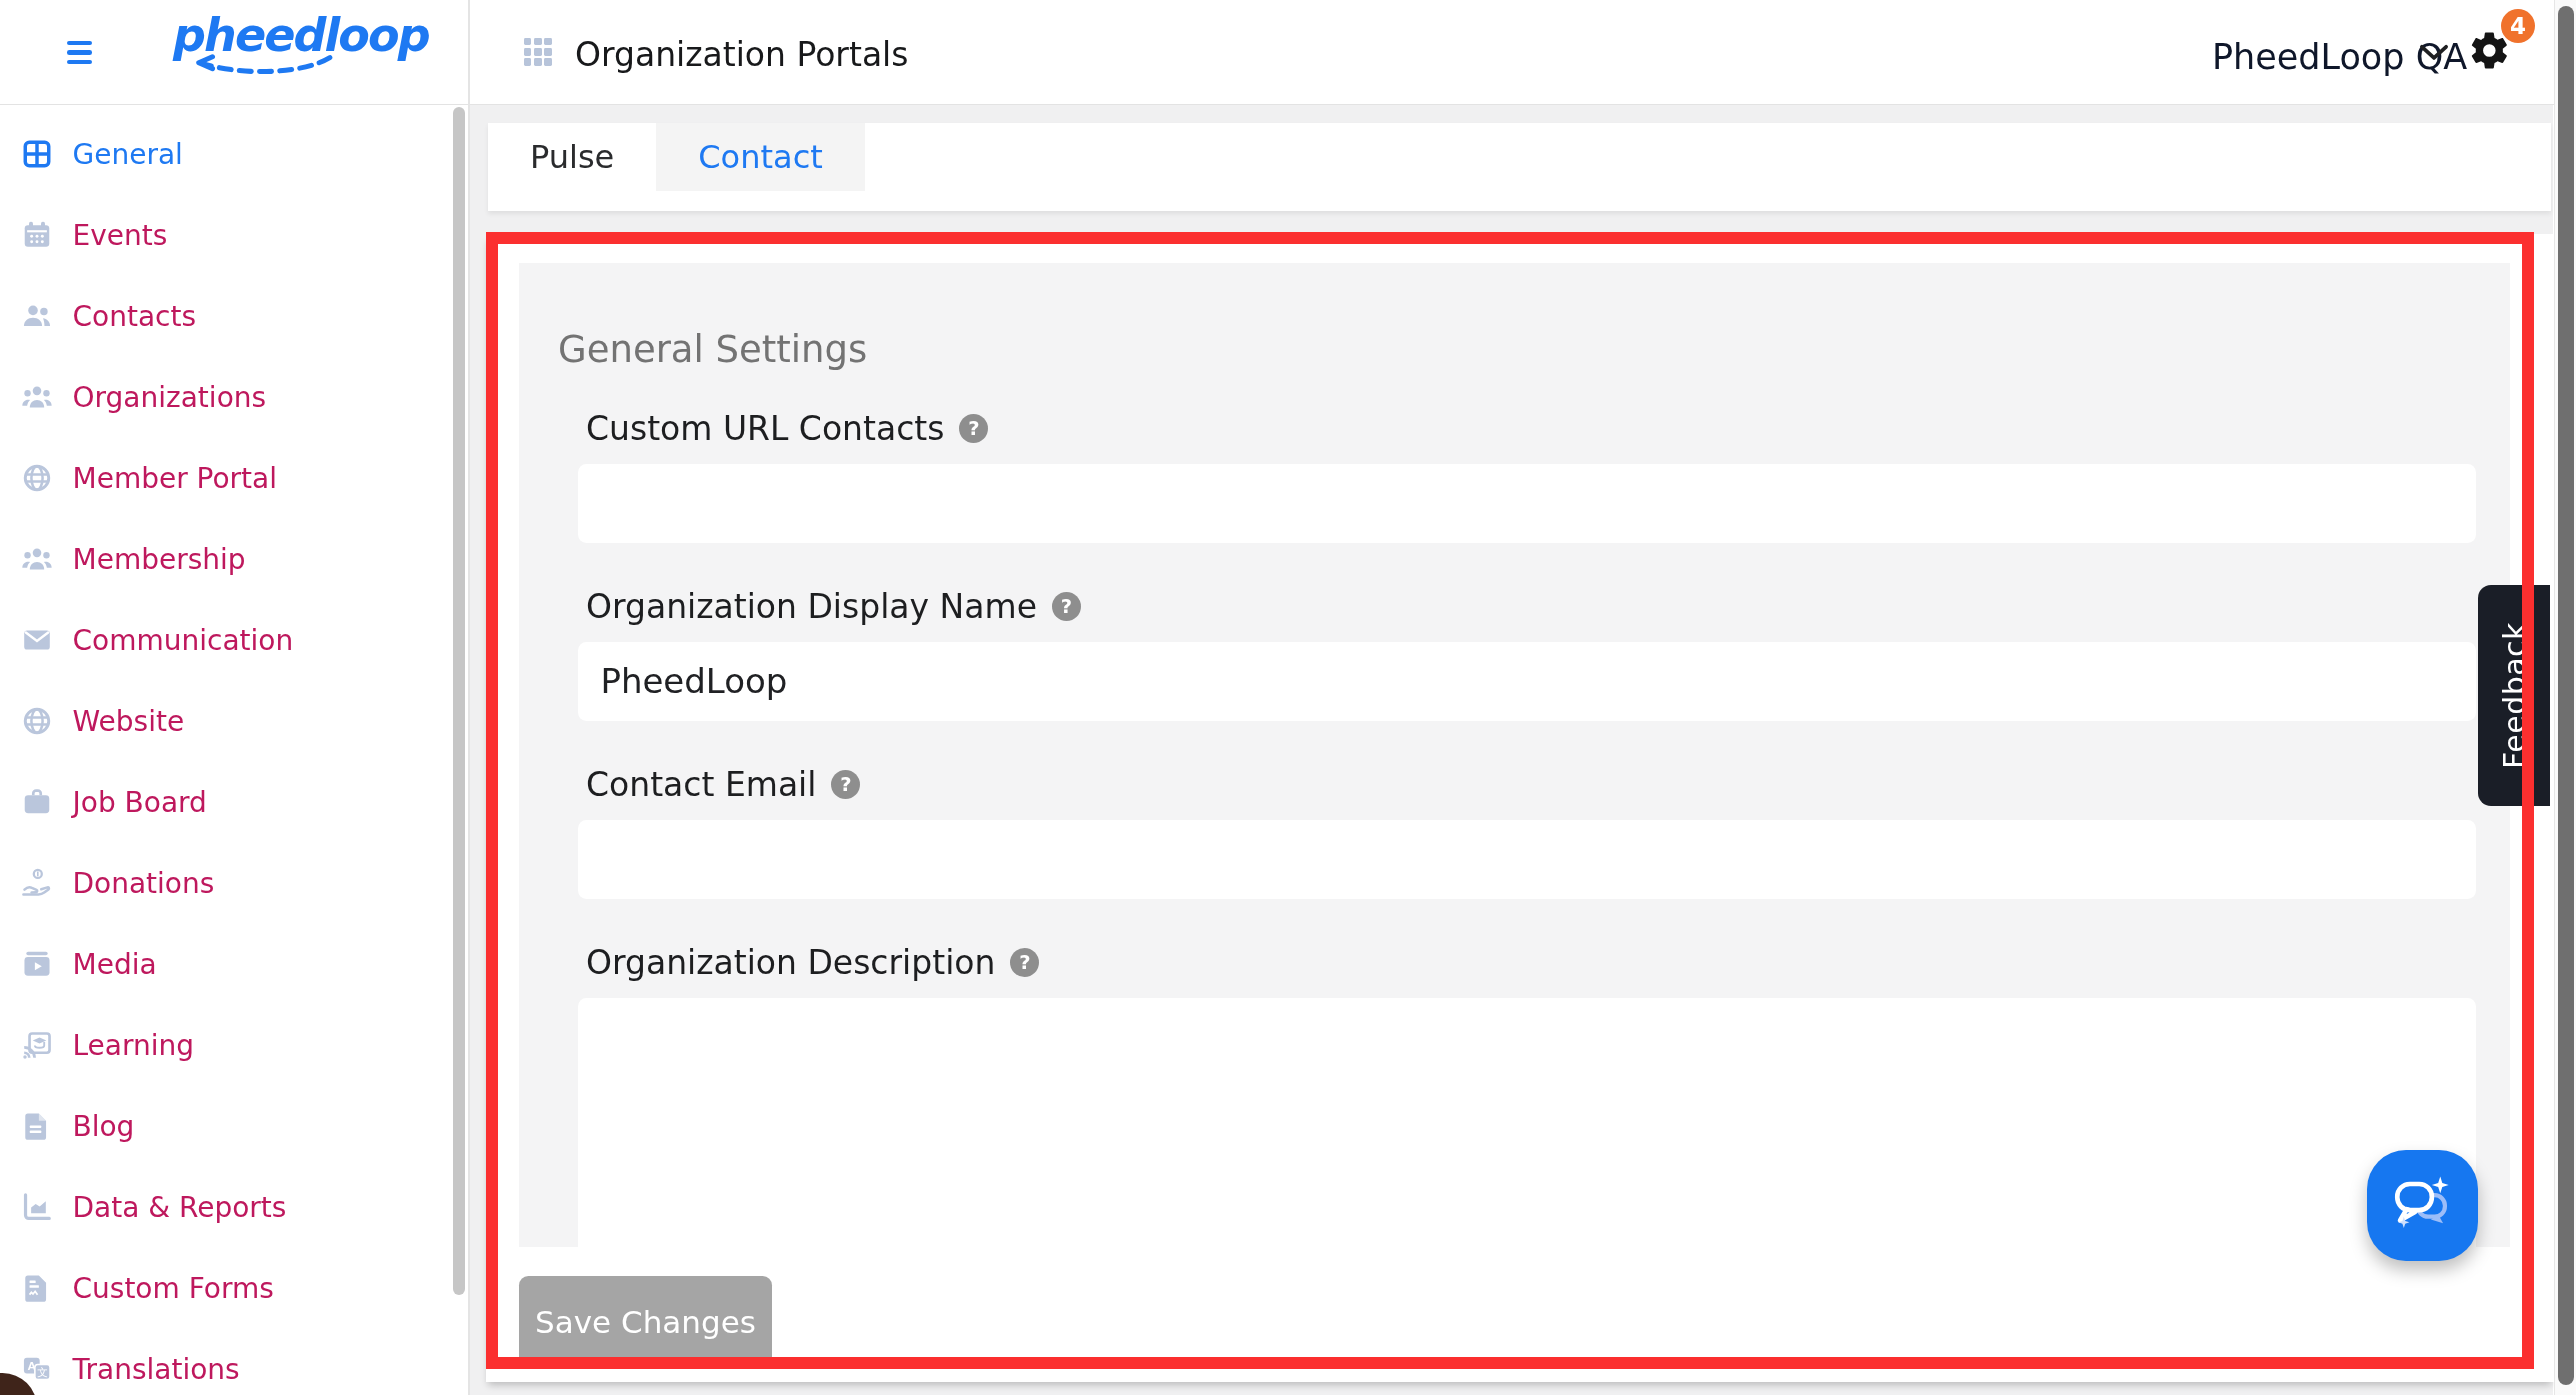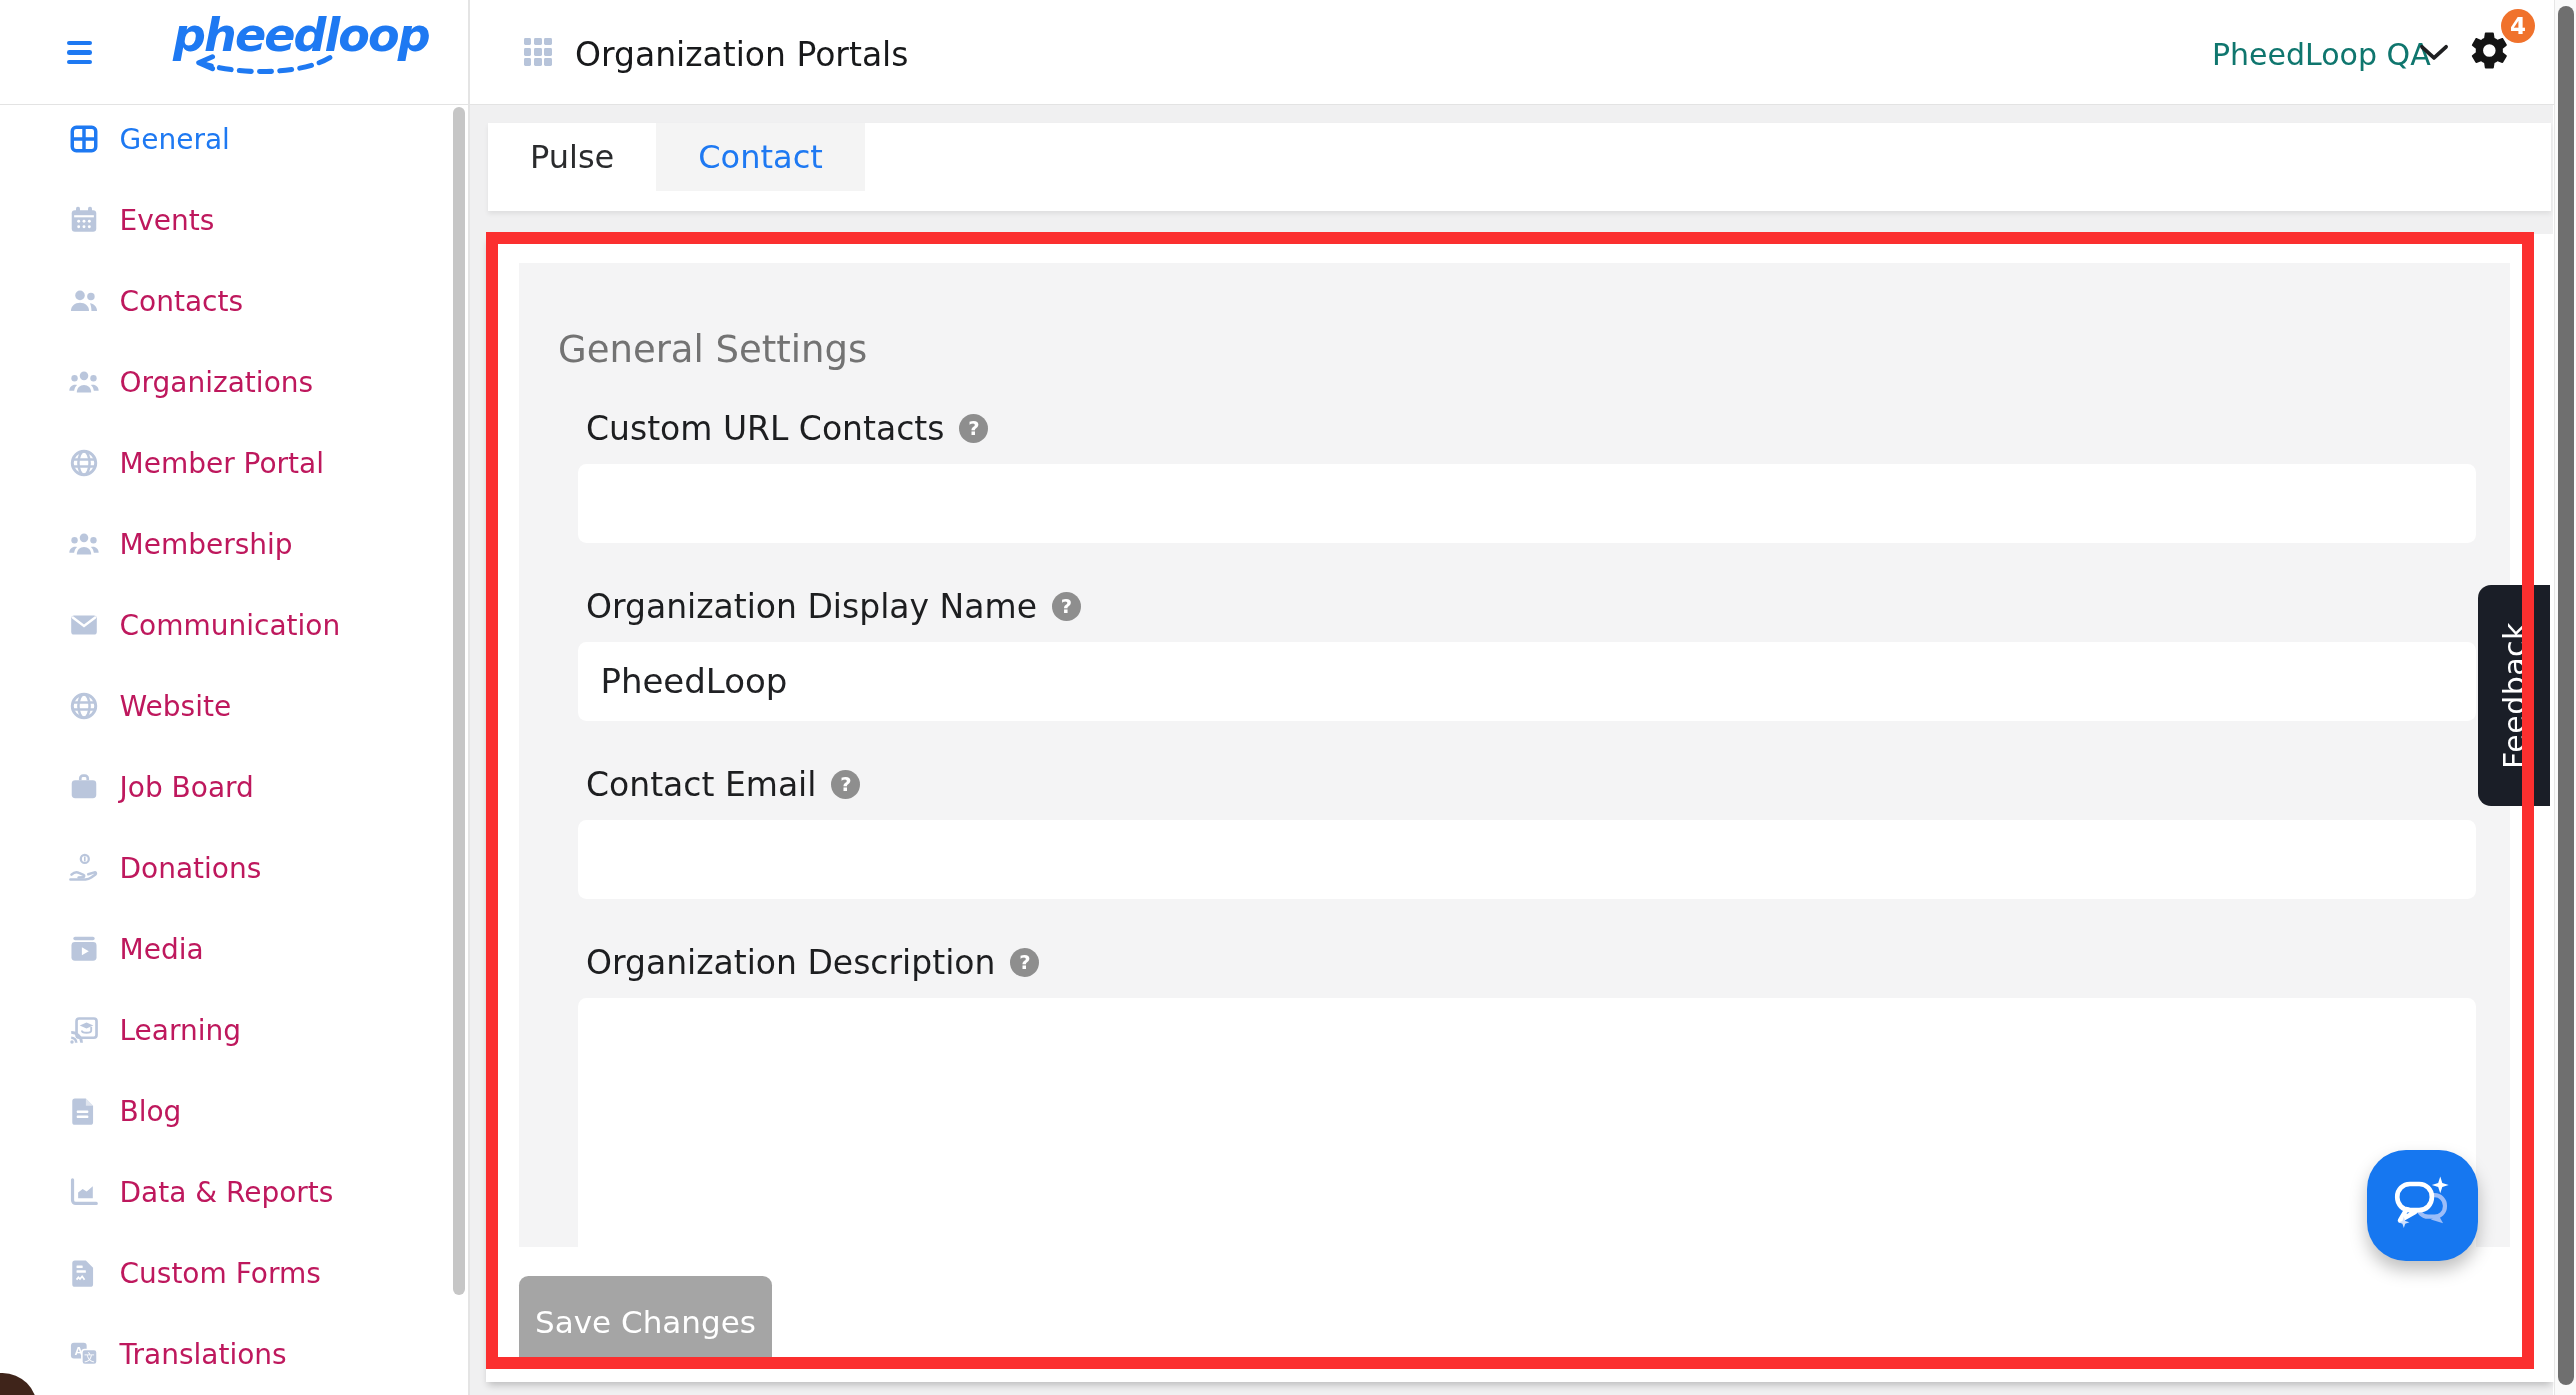--- a/index.html
+++ b/index.html
@@ -17,31 +17,31 @@
     display:flex; flex-direction:column; justify-content:space-between; cursor:pointer; }
   .hamburger span { display:block; height:4.2px; border-radius:2.3px; background:var(--accent-blue); }
   .logo { position:absolute; left:173px; top:9.3px; width:177px; text-align:center; cursor:pointer; }
   .logo-text { font-size:46px; font-weight:700; font-style:italic; letter-spacing:-1.9px;
     color:var(--accent-blue); line-height:52px; display:block; }
   .logo-arrow { display:block; margin:-7.4px auto 0; }
   .appgrid { position:absolute; left:524px; top:38px; width:32px; height:30px;
     display:grid; grid-template-columns:repeat(3,7.4px); grid-template-rows:repeat(3,7.4px); gap:2.8px; cursor:pointer; }
   .appgrid i { background:#b7c4da; border-radius:1.4px; }
   .page-title { position:absolute; left:575px; top:35px; font-size:33px; font-weight:500; color:#18191b; }
-  .account { position:absolute; left:2212px; top:37px; font-size:30px; font-weight:500; color:#0f766e; cursor:pointer; }
+  .account { position:absolute; left:2212px; top:37px; font-size:35px; font-weight:500; color:#0f172a; cursor:pointer; }
   .chevron { position:absolute; left:2419px; top:44px; cursor:pointer; }
   .gear { position:absolute; left:2468px; top:29px; cursor:pointer; }
   .badge { position:absolute; left:2501px; top:9.3px; width:34px; height:34px; border-radius:50%;
     background:var(--badge-orange); color:#fff; font-size:23px; font-weight:700;
     display:flex; align-items:center; justify-content:center; z-index:5; }
   .side-divider { position:absolute; left:468px; top:0; width:1.9px; height:1396px; background:#e4e4e4; z-index:4; }
   
   .sidebar { position:absolute; left:0; top:105px; width:468px; height:1291px;
     background:#fff; z-index:3; overflow:hidden; padding-top:17.7px; }
-  .side-item { display:flex; align-items:flex-start; height:48px; margin-bottom:33px; padding-left:26px; cursor:pointer;margin-left:41px; }
+  .side-item { display:flex; align-items:flex-end; height:48px; margin-bottom:33px; padding-left:20px; cursor:pointer; }
   .side-icon { width:33px; height:33px; margin-right:19.5px; flex:none; display:flex; align-items:center; justify-content:center; }
   .side-label { font-size:28px; font-weight:500; color:#be185d; white-space:nowrap; }
   .side-item.active .side-label { color:var(--accent-blue); }
   .sidebar-thumb { position:absolute; left:453px; top:107px; width:12px; height:1188px;
     background:#c6c6c6; border-radius:6.5px; z-index:4; cursor:pointer; }
   
   .main-bg { position:absolute; left:470px; top:105px; width:2083px; height:1291px; background:#f0f0f1; z-index:1; }
   .tabstrip { position:absolute; left:488px; top:123px; width:2063px; height:88px; background:#fff;
     z-index:2; display:flex; box-shadow:0 2.8px 4.6px rgba(0,0,0,.07); }
   .tab { height:68px; display:flex; align-items:center; justify-content:center;

